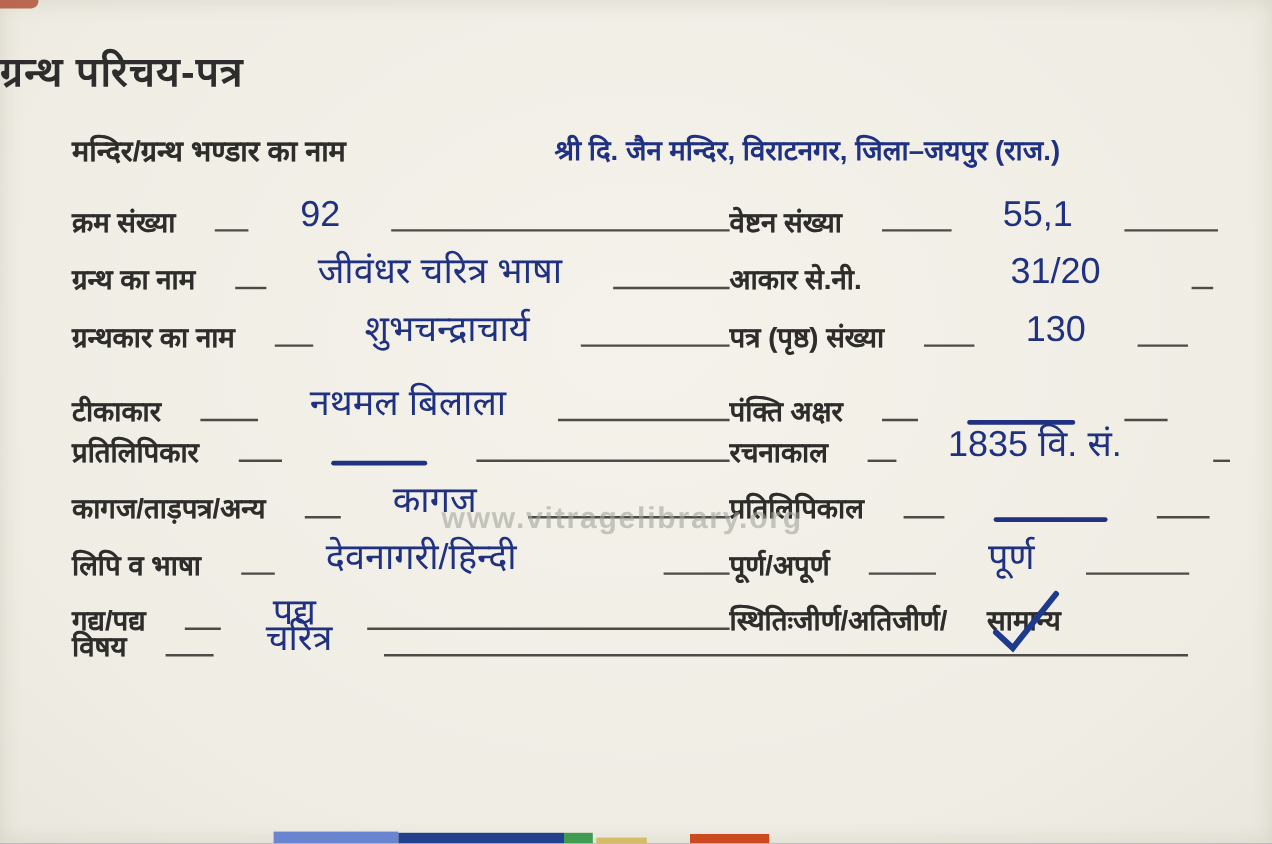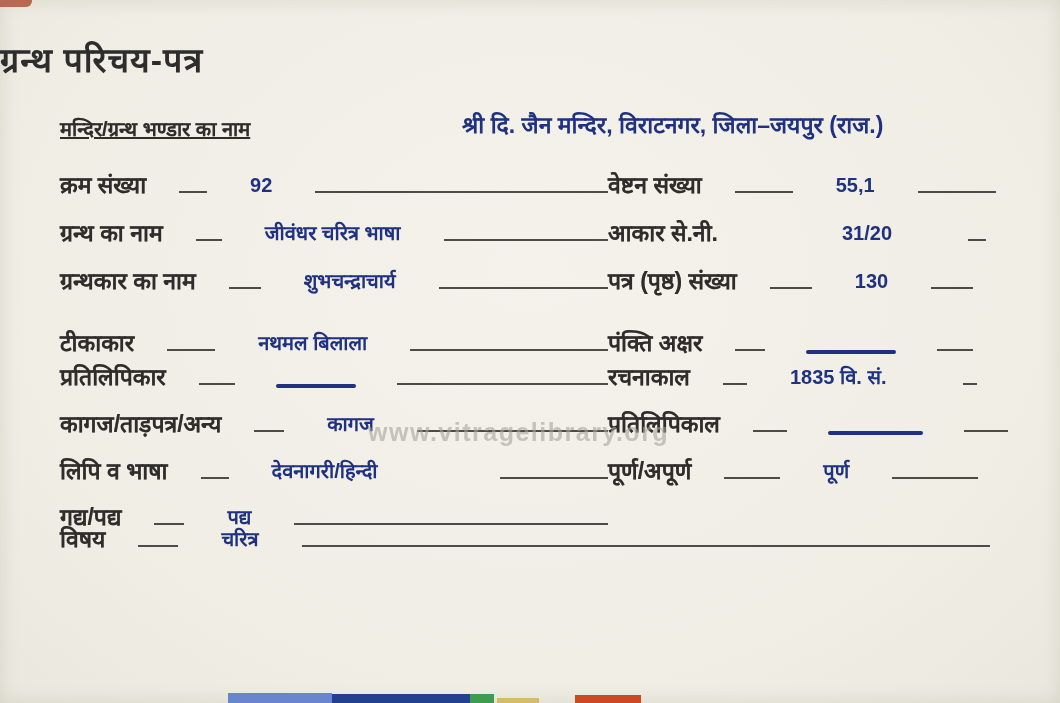--- a/index.html
+++ b/index.html
@@ -25,37 +25,37 @@
   }
   .cell{display:flex;align-items:flex-end;min-width:0;gap:33px;}
   .cell.left{flex:0 0 548px;}
   .cell.right{flex:1;}
   .lbl{
     font-size:23px;font-weight:600;color:#2e2d2b;
     white-space:nowrap;line-height:1.25;
     text-shadow:0 0 0.5px rgba(40,40,40,0.4);
   }
   .val{
-    font-size:20px;font-weight:bold;color:#1f3180;
+    font-size:30px;font-weight:normal;color:#1f3180;
     white-space:nowrap;line-height:1.2;
     margin:0 10px 3px 10px;
   }
   .seg{
     display:inline-block;height:0;
     border-bottom:2px solid rgba(48,46,44,0.85);
     margin-bottom:7px;flex:0 0 auto;
   }
   .seg.fill{flex:1 1 auto;}
   .spacer{display:inline-block;flex:0 0 auto;}
   .spacer.grow{flex:1 1 auto;}
   .blank-mark{
     display:inline-block;height:4px;border-radius:2px;
     background:#1f3180;margin:0 8px 4px 8px;flex:0 0 auto;
   }
-  .hdr-label{flex:0 0 402px;font-size:20px;text-decoration:underline;}
+  .hdr-label{flex:0 0 402px;font-size:24px;}
   .hdr-value{font-size:23px;font-weight:bold;color:#1f3180;white-space:nowrap;margin-bottom:2px;}
   .checked-word{position:relative;display:inline-block;}
   .check-svg{position:absolute;left:0;top:-12px;width:64px;height:56px;pointer-events:none;}
   .watermark{
     position:absolute;left:368px;top:418px;
     font-size:25px;letter-spacing:1.5px;
     color:rgba(165,165,157,0.6);
     font-weight:600;white-space:nowrap;
   }
   
@@ -194,20 +194,30 @@
     </div>
   </div>
 
   <div class="row" style="top:490px">
     <div class="cell left">
       <span class="lbl">गद्य/पद्य</span>
       <span class="seg" style="width:30px"></span>
       <span class="val">पद्य</span>
       <span class="seg fill"></span>
     </div>
+    <div class="cell right">
+      <span class="lbl">स्थितिःजीर्ण/अतिजीर्ण/</span>
+      <span class="lbl checked-word">
+        <span>सामान्य</span>
+        <svg class="check-svg" viewBox="0 0 64 56">
+          <path d="M7 36 L21 49 L57 4" fill="none" stroke="#1e3a8f" stroke-width="5" stroke-linecap="round"></path>
+        </svg>
+      </span>
+      <span class="spacer grow"></span>
+    </div>
   </div>
 
   <div class="row" style="top:512px">
     <div class="cell" style="flex:1">
       <span class="lbl">विषय</span>
       <span class="seg" style="width:40px"></span>
       <span class="val">चरित्र</span>
       <span class="seg fill"></span>
     </div>
   </div>

